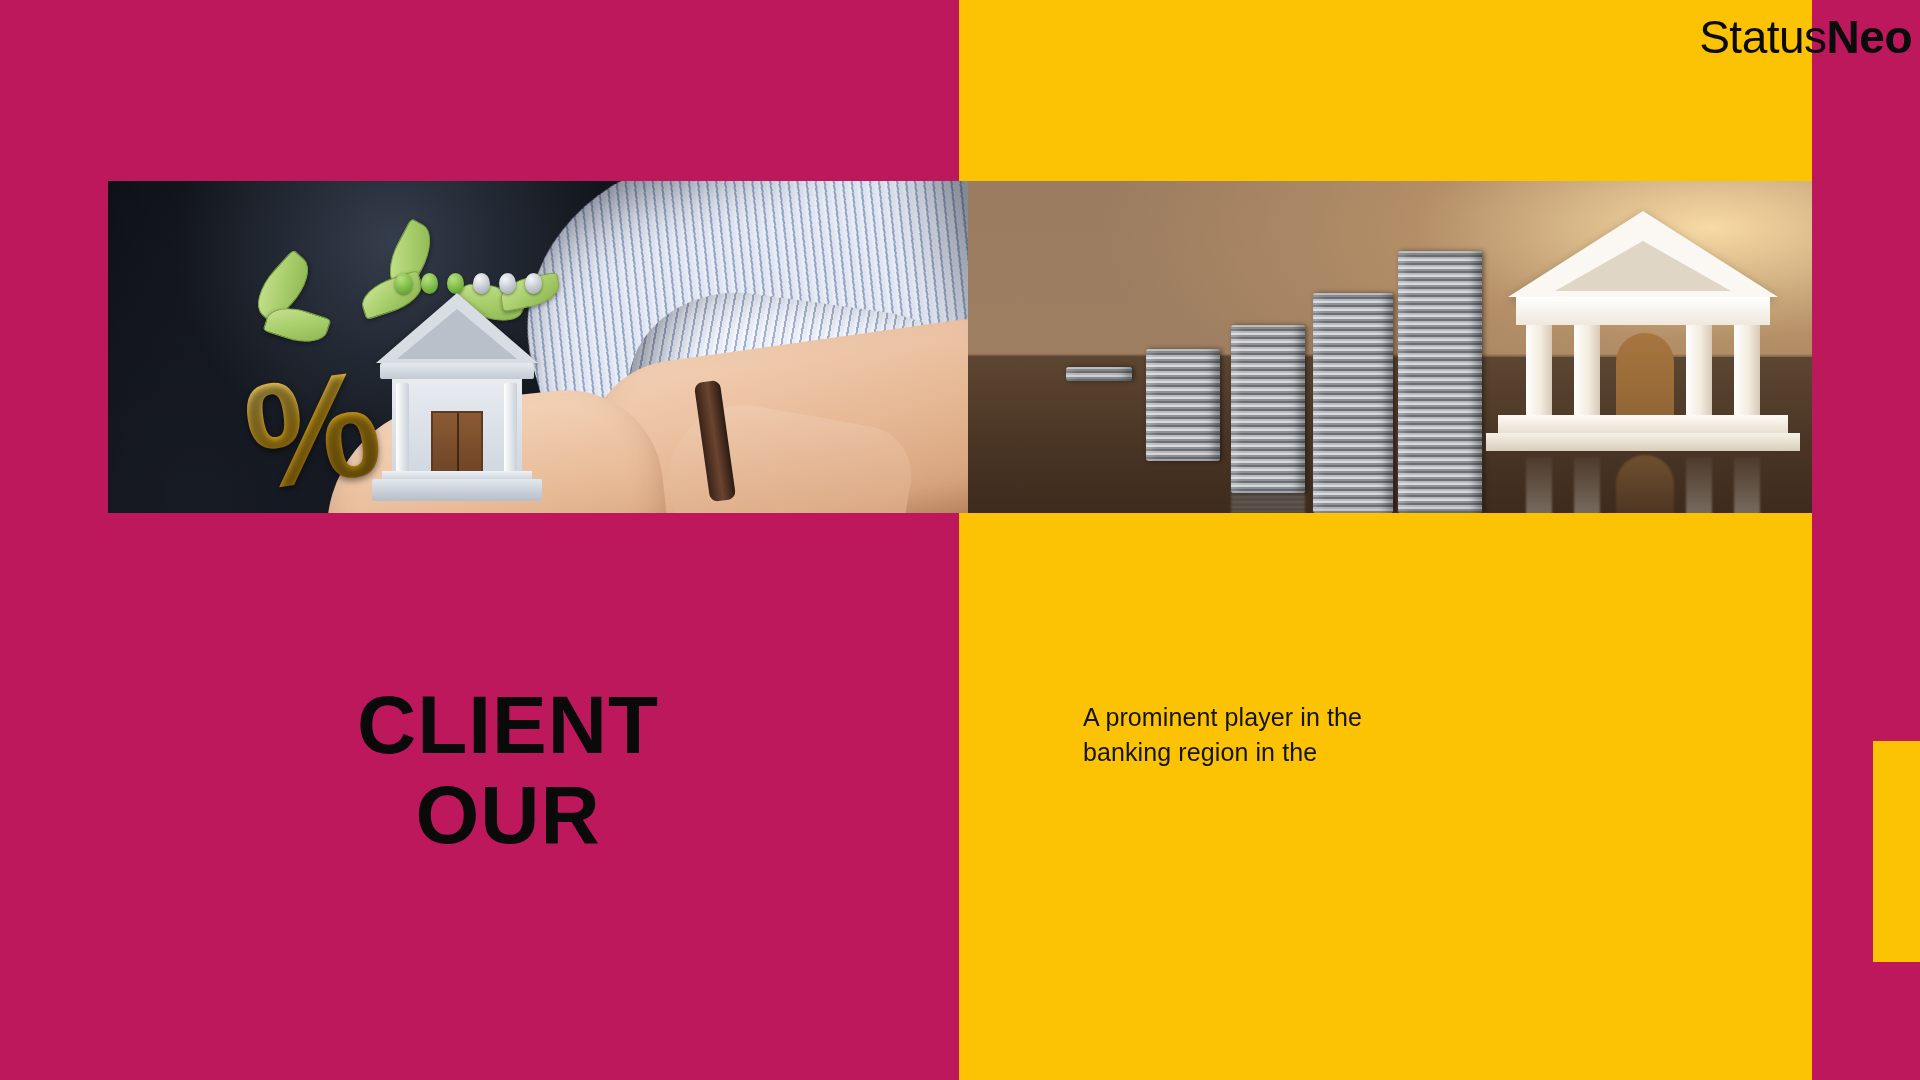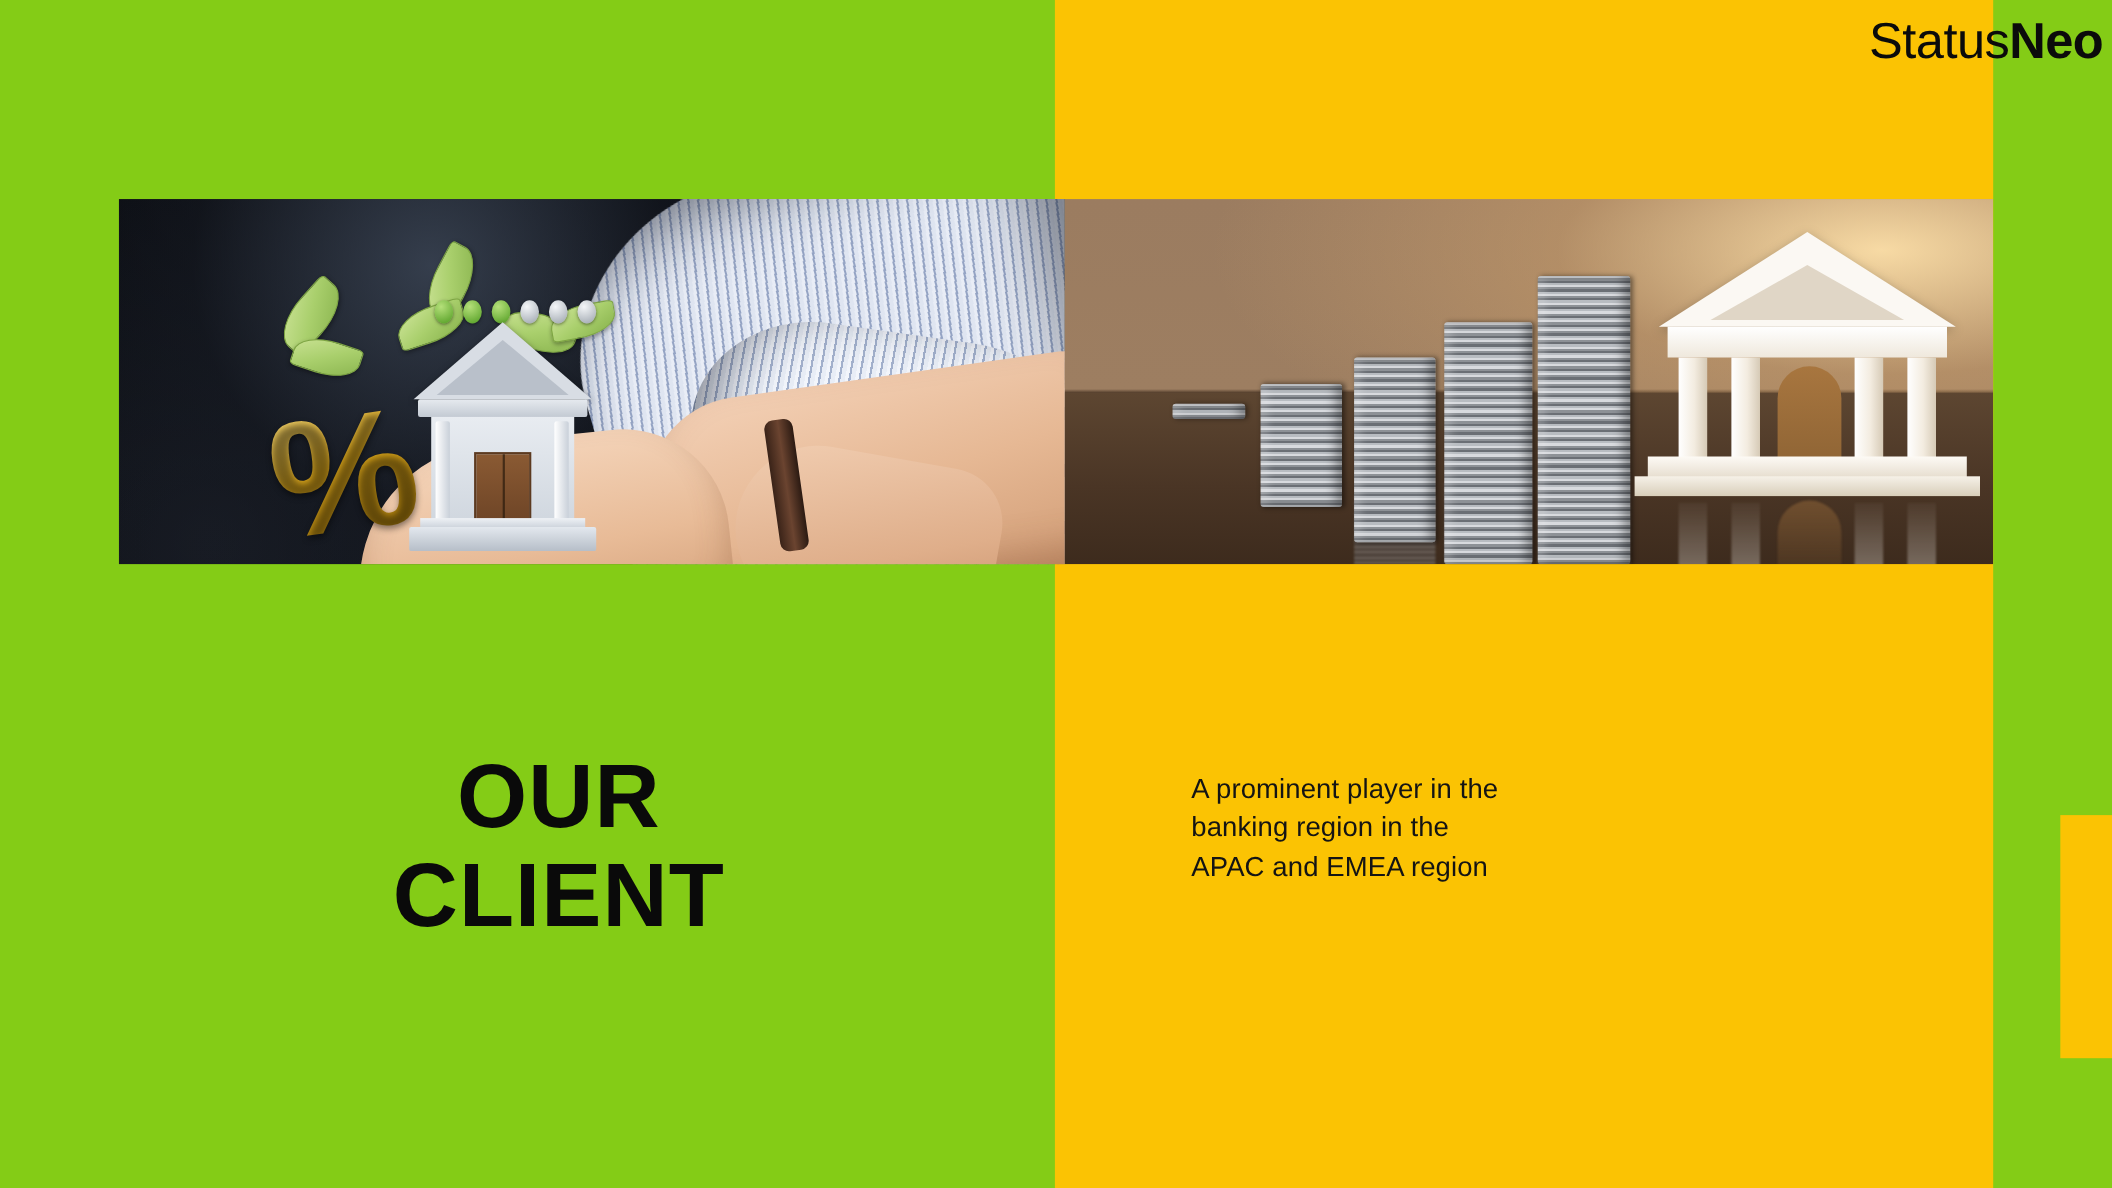--- a/index.html
+++ b/index.html
@@ -11,21 +11,21 @@
     width: 1920px;
     height: 1080px;
     overflow: hidden;
     font-family: "Liberation Sans", sans-serif;
     position: relative;
   }
 
   .slide {
     position: absolute;
     inset: 0;
-    background: #84cc16;
+    background: #be185d;
   }
 
   
   .yellow-panel {
     position: absolute;
     left: 959px;
     top: 0;
     width: 853px;
     height: 1080px;
     background: #fbc303;
@@ -560,23 +560,22 @@
         <div class="t-col k3"></div>
         <div class="t-col k4"></div>
         <div class="t-base"></div>
         <div class="t-base2"></div>
       </div>
     </div>
 
   </div>
 
   <div class="headline">
+    <span class="hl-line">CLIENT</span>
     <span class="hl-line">OUR</span>
-    <span class="hl-line">CLIENT</span>
   </div>
 
   <div class="body-copy">
     <span class="bc-line">A prominent player in the</span>
     <span class="bc-line">banking region in the</span>
-    <span class="bc-line">APAC and EMEA region</span>
   </div>
 
 </div>
 
 </body></html>

